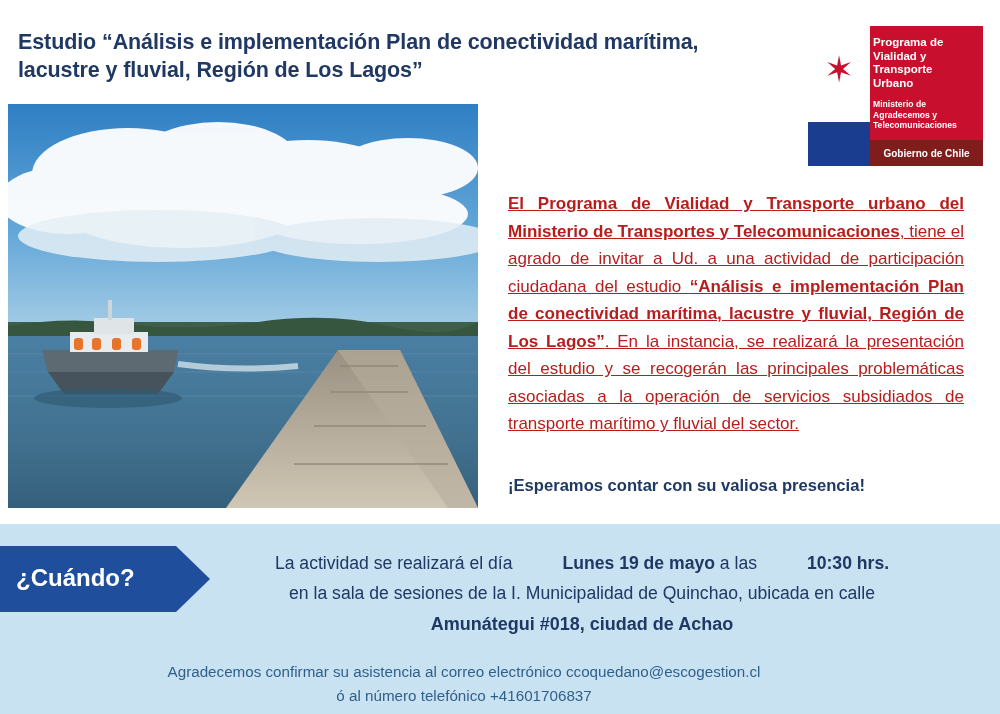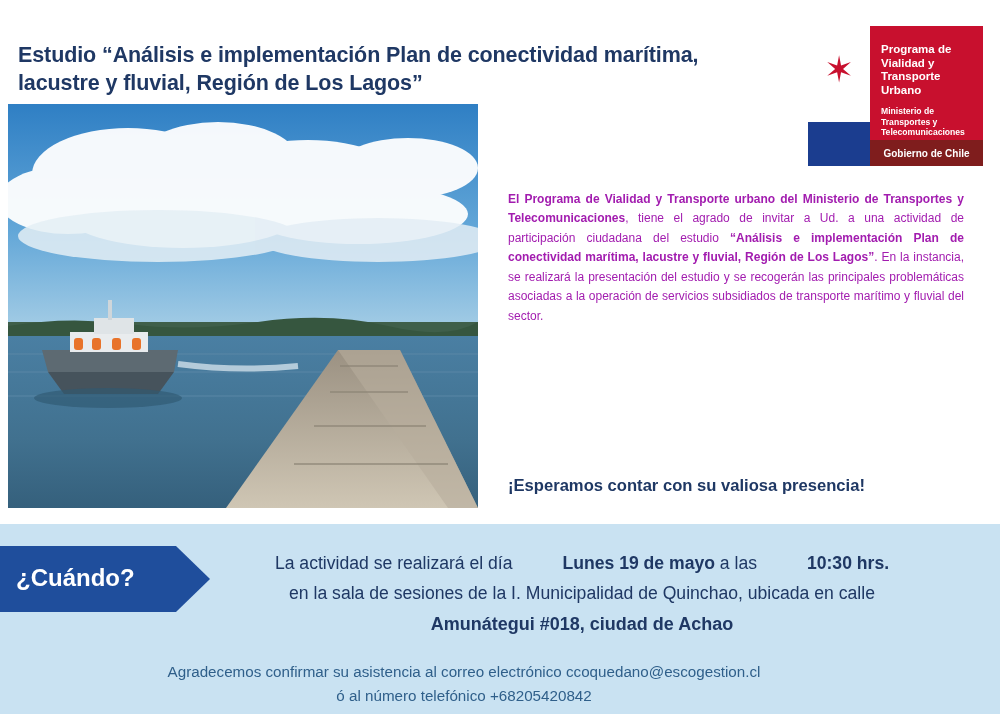--- a/index.html
+++ b/index.html
@@ -17,21 +17,21 @@
   .poster {
     position: relative;
     width: 1000px;
     height: 714px;
     background: #ffffff;
   }
 
   
   .header {
     position: absolute;
-    left: 0; top: 13px;
+    left: 0; top: 0;
     width: 832px;
     height: 96px;
   }
   .title {
     position: absolute;
     left: 18px;
     top: 28px;
     width: 760px;
     font-size: 21.5px;
     font-weight: bold;
@@ -81,22 +81,21 @@
     width: 113px;
     height: 140px;
     background: #c8102e;
     color: #ffffff;
     position: relative;
     display: flex;
     flex-direction: column;
   }
   .logo-right .top {
     flex: 1 1 auto;
-    padding: 10px 8px 0 11px;
-    margin-top: 7px;
+    padding: 10px 8px 0 3px;
   }
   .logo-title {
     font-size: 11.5px;
     font-weight: bold;
     line-height: 1.18;
   }
   .logo-sub {
     margin-top: 9px;
     font-size: 8.6px;
     font-weight: bold;
@@ -124,25 +123,26 @@
     background: #5d8fb5;
   }
   .photo svg { display: block; }
 
   
   .body-text {
     position: absolute;
     left: 508px;
     top: 190px;
     width: 456px;
-    font-size: 12px;
+    font-size: 17px;
     line-height: 1.62;
-    color: #a21caf;
+    color: #b91c1c;
     text-align: justify;
     text-justify: inter-word;
+    text-decoration: underline;
   }
   .body-text b { font-weight: bold; }
   .closing {
     position: absolute;
     left: 508px;
     top: 476px;
     width: 456px;
     text-align: left;
     font-size: 16.6px;
     font-weight: bold;
@@ -231,21 +231,21 @@
   <div class="logo">
     <div class="logo-left">
       <div class="band-white">
         <div class="star-glyph">✶</div>
       </div>
       <div class="band-blue"></div>
     </div>
     <div class="logo-right">
       <div class="top">
         <div class="logo-title">Programa de Vialidad y Transporte Urbano</div>
-        <div class="logo-sub">Ministerio de Transportes y Telecomunicaciones</div>
+        <div class="logo-sub">Ministerio de Agradecemos y Telecomunicaciones</div>
       </div>
       <div class="logo-bottom">Gobierno de Chile</div>
     </div>
   </div>
 
   <div class="photo">
     <svg width="470" height="404" viewBox="0 0 470 404">
       <defs>
         <linearGradient id="sky" x1="0" y1="0" x2="0" y2="1">
           <stop offset="0%" stop-color="#2f7fc4"></stop>
@@ -332,16 +332,16 @@
   <div class="when-lines">
     <div class="when-line">
       <span>La actividad se realizará el día </span><b>Lunes 19 de mayo</b><span> a las </span><b>10:30 hrs.</b>
     </div>
     <div class="when-line">en la sala de sesiones de la I. Municipalidad de Quinchao,  ubicada en calle</div>
     <div class="when-line bold-line">Amunátegui #018, ciudad de Achao</div>
   </div>
 
   <div class="contact">
     <div>Agradecemos confirmar su asistencia al correo electrónico ccoquedano@escogestion.cl</div>
-    <div>ó al número telefónico +68205420842</div>
+    <div>ó al número telefónico +41601706837</div>
   </div>
 
 </div>
 
 </body></html>

